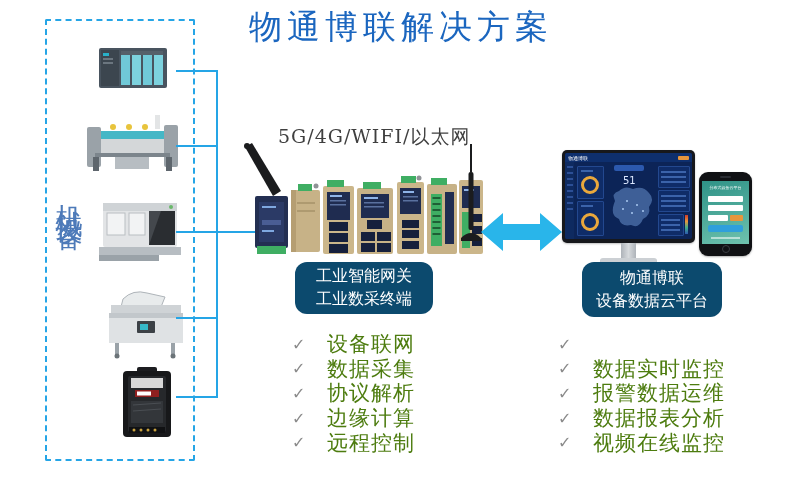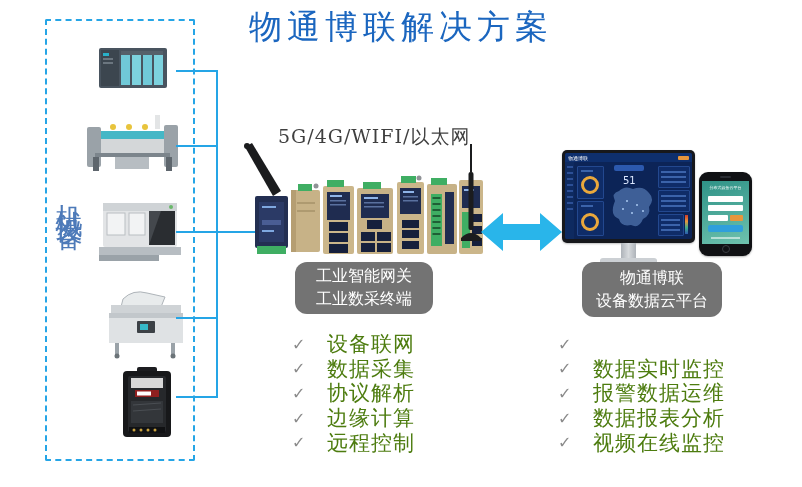--- a/index.html
+++ b/index.html
@@ -19,21 +19,21 @@
   
   .line{background:#25a5e6;}
   .v-line{left:216px;top:70px;width:2px;height:328px;}
   .stub{height:2px;width:42px;left:176px;}
   .stub-r{left:216px;top:231px;width:41px;height:2px;}
 
   
   .net-label{left:278px;top:124px;font-size:19px;color:#3f3f3f;letter-spacing:1px;}
 
   
-  .pill{background:#737373;border-radius:12px;color:#ffffff;text-align:center;
+  .pill{background:#0c4a6e;border-radius:12px;color:#ffffff;text-align:center;
         font-family:"DejaVu Sans","Liberation Sans",sans-serif;
         display:flex;flex-direction:column;justify-content:center;gap:2px;}
   .pill-gw{left:295px;top:262px;width:138px;height:52px;font-size:16px;}
   .pill-cloud{left:582px;top:262px;width:140px;height:55px;font-size:16px;}
 
   
   .features{display:flex;flex-direction:column;}
   .feat-gw{left:292px;top:332px;}
   .feat-cloud{left:558px;top:332px;}
   .feat-row{height:24.6px;display:flex;align-items:center;}

